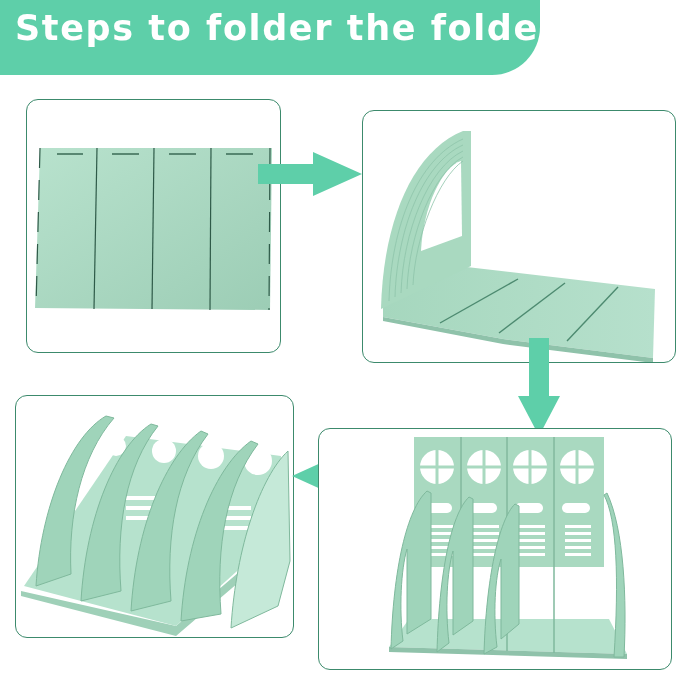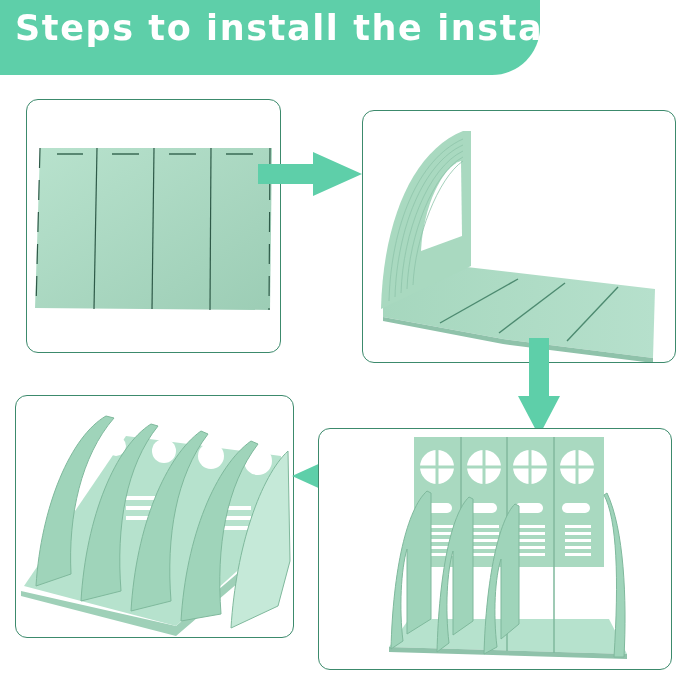--- a/index.html
+++ b/index.html
@@ -7,21 +7,21 @@
   .banner{position:absolute;left:0;top:0;width:540px;height:75px;background:#5ecfa9;border-bottom-right-radius:48px;}
   .banner-title{position:absolute;left:15px;top:8px;font-family:"DejaVu Sans",sans-serif;font-weight:bold;font-size:35px;color:#fff;letter-spacing:1.6px;white-space:nowrap;}
   .panel{position:absolute;border:1.5px solid #3c8a6c;border-radius:12px;background:#fff;box-sizing:border-box;overflow:hidden;}
   .arrow{position:absolute;}
   svg{display:block;}
 </style>
 </head>
 <body>
 
 <div class="banner">
-  <div class="banner-title">Steps to install the install</div>
+  <div class="banner-title">Steps to folder the folder</div>
 </div>
 
 <div class="panel" style="left:26px;top:99px;width:255px;height:254px;">
   <svg width="255" height="254" viewBox="0 0 255 254">
     <defs>
       <linearGradient id="g1" x1="0" y1="0" x2="1" y2="1">
         <stop offset="0" stop-color="#b8e2cd"></stop>
           <stop offset="1" stop-color="#9ccdb5"></stop>
       </linearGradient>
     </defs>

